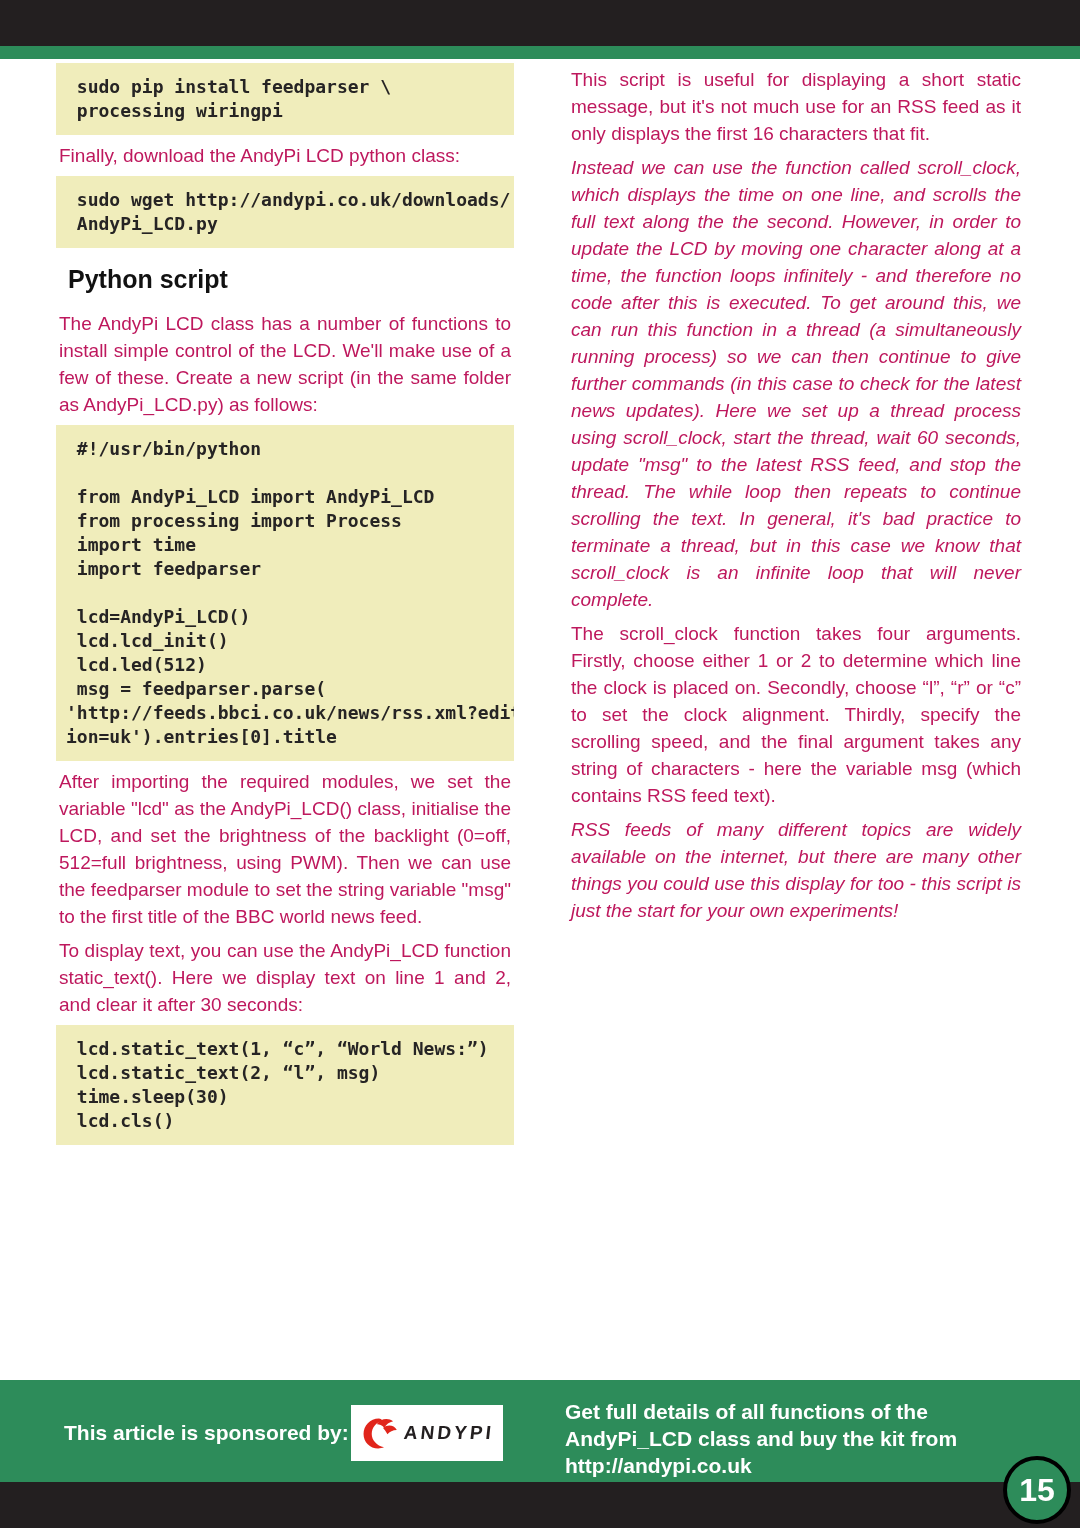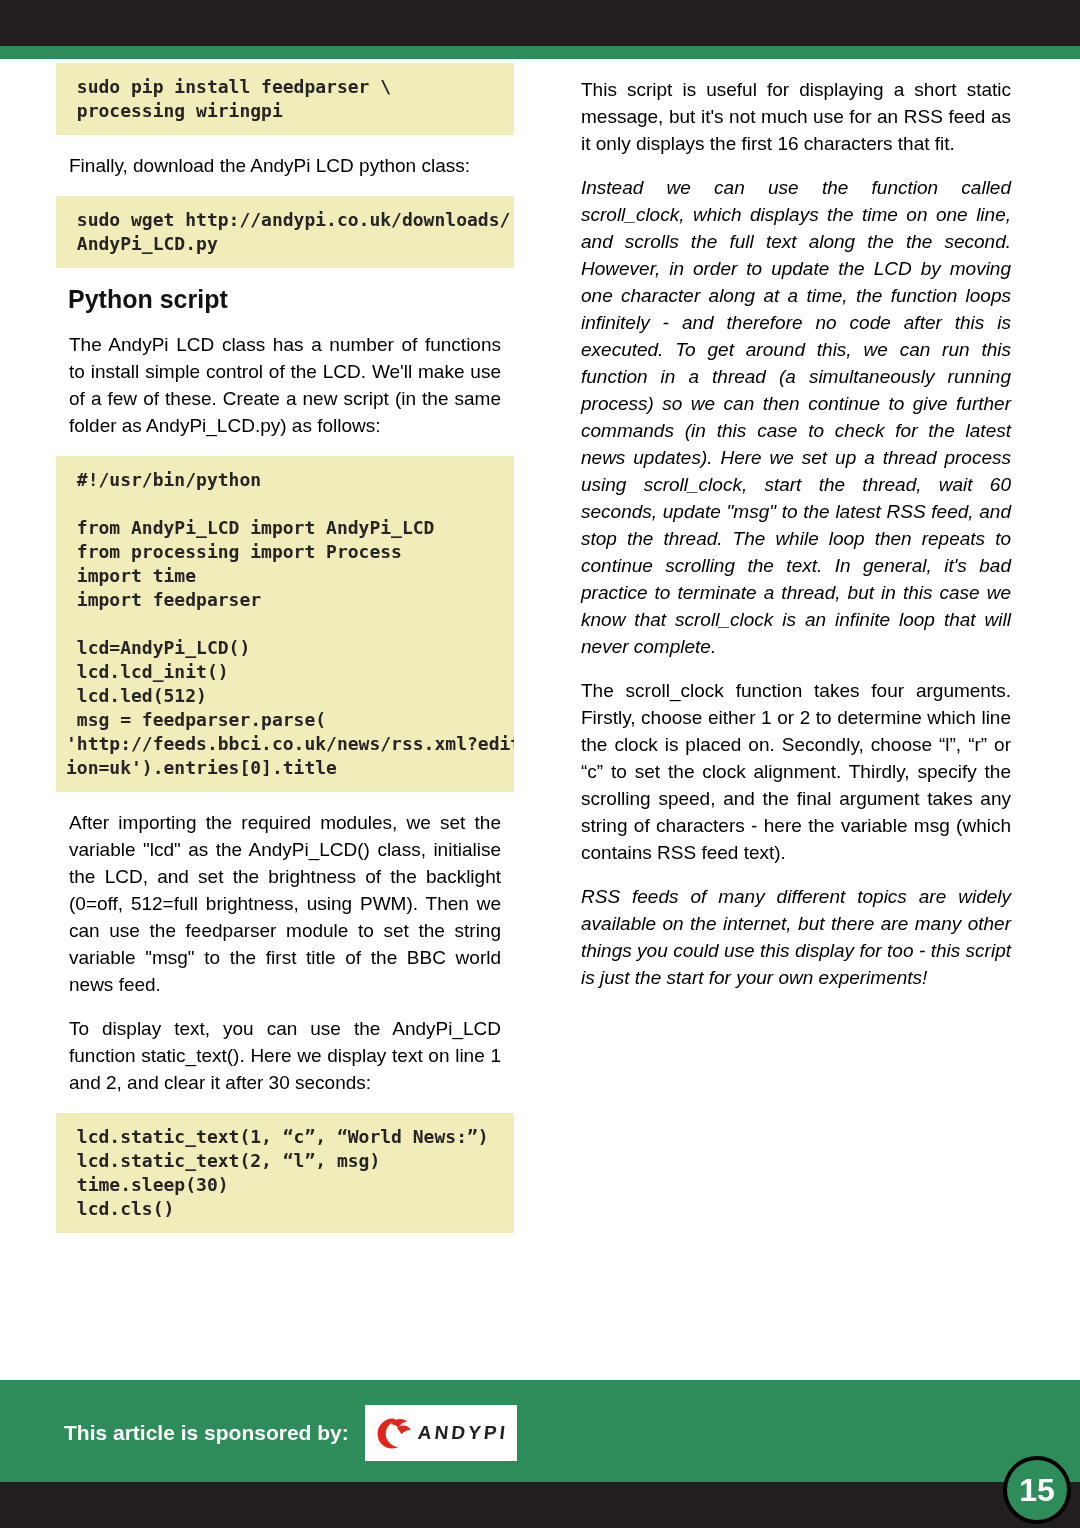--- a/index.html
+++ b/index.html
@@ -14,42 +14,42 @@
     font-family:"Liberation Sans", sans-serif;overflow:hidden;
   }
   .top-black{position:absolute;top:0;left:0;right:0;height:46px;background:var(--black-bar);}
   .top-green{position:absolute;top:46px;left:0;right:0;height:13px;background:var(--green);}
 
   .columns{position:absolute;top:59px;left:52px;width:976px;display:flex;gap:46px;}
   .col-left{width:466px;}
   .col-right{width:464px;}
 
   p.body{
-    margin:17px;font-size:19px;line-height:27px;color:#000000;
+    margin:7px;font-size:19px;line-height:27px;color:#be185d;
     text-align:justify;text-justify:inter-word;
   }
   h2.section{
     margin:16px;font-size:25px;line-height:30px;color:#111;font-weight:bold;
   }
   pre.code{
     margin:4px;background:var(--code-bg);color:#262424;
     font-family:"DejaVu Sans Mono", monospace;font-weight:bold;
     font-size:18px;line-height:24px;padding:12px 10px;white-space:pre;overflow:hidden;
   }
 
   .mt-30{margin-top:30px;} .mt-17{margin-top:17px;} .mt-16{margin-top:16px;}
   .mt-14{margin-top:14px;} .mt-22{margin-top:22px;} .mt-27{margin-top:27px;}
   .mt-12{margin-top:12px;} .mt-36{margin-top:36px;} .mt-28{margin-top:28px;font-style:italic;}
   .mt-18{margin-top:18px;}
   .pad-tall{padding:20px 10px 16px 10px;}
   .pad-mid{padding:14px 10px;}
 
   .footer-green{position:absolute;top:1380px;left:0;right:0;height:102px;background:var(--green);}
   .footer-black{position:absolute;top:1482px;left:0;right:0;height:46px;background:var(--black-bar);}
-  .sponsor-row{position:absolute;left:64px;top:1404px;height:58px;display:flex;align-items:center;gap:16px;}
+  .sponsor-row{position:absolute;left:64px;top:1404px;height:58px;display:flex;align-items:center;gap:2px;}
   .sponsor-label{color:#ffffff;font-weight:bold;font-size:21px;}
   .logo-box{width:152px;height:56px;background:#ffffff;display:flex;align-items:center;justify-content:center;gap:5px;}
   .logo-text{font-weight:700;font-size:19px;letter-spacing:3px;color:#231f20;transform:skewX(-6deg);}
   .footer-details{
     position:absolute;left:565px;top:1398px;width:470px;color:#ffffff;
     font-weight:bold;font-size:21px;line-height:27px;
   }
   .page-circle{
     position:absolute;left:1003px;top:1456px;width:68px;height:68px;border-radius:50%;
     background:var(--green);border:4px solid #000000;box-sizing:border-box;
@@ -115,18 +115,19 @@
         <svg width="40" height="38" viewBox="0 0 44 40" xmlns="http://www.w3.org/2000/svg">
           <path d="M22 4 C12 4 5 12 5 21 C5 30 12 37 21 37 C23.5 37 25.5 36.6 27.5 35.8 C19.5 33.8 14 27.8 14 21 C14 14 19 8.2 26 6.6 C24.7 4.9 23.4 4 22 4 Z" fill="var(--logo-red)"></path>
           <path d="M19.5 10.5 C23.5 4 32 2.8 37.5 7 C33.2 8.1 30 10.3 27.8 14.2 C24.8 11.2 22 10.3 19.5 10.5 Z" fill="var(--logo-red)"></path>
           <path d="M26.5 14.5 C31.5 10.2 38.6 11.4 41.6 16.6 C37.6 16.5 33.6 18.3 31.3 21.5 C29.4 18.3 28 16 26.5 14.5 Z" fill="var(--logo-red)"></path>
         </svg>
       </span>
       <span class="logo-text">ANDYPI</span>
     </div>
   </div>
 
+  <div class="footer-details">Get full details of all functions of the AndyPi_LCD class and buy the kit from http://andypi.co.uk</div>
 
   <div class="page-circle">
     <span>15</span>
   </div>
 
 </div>
 
 </body></html>

